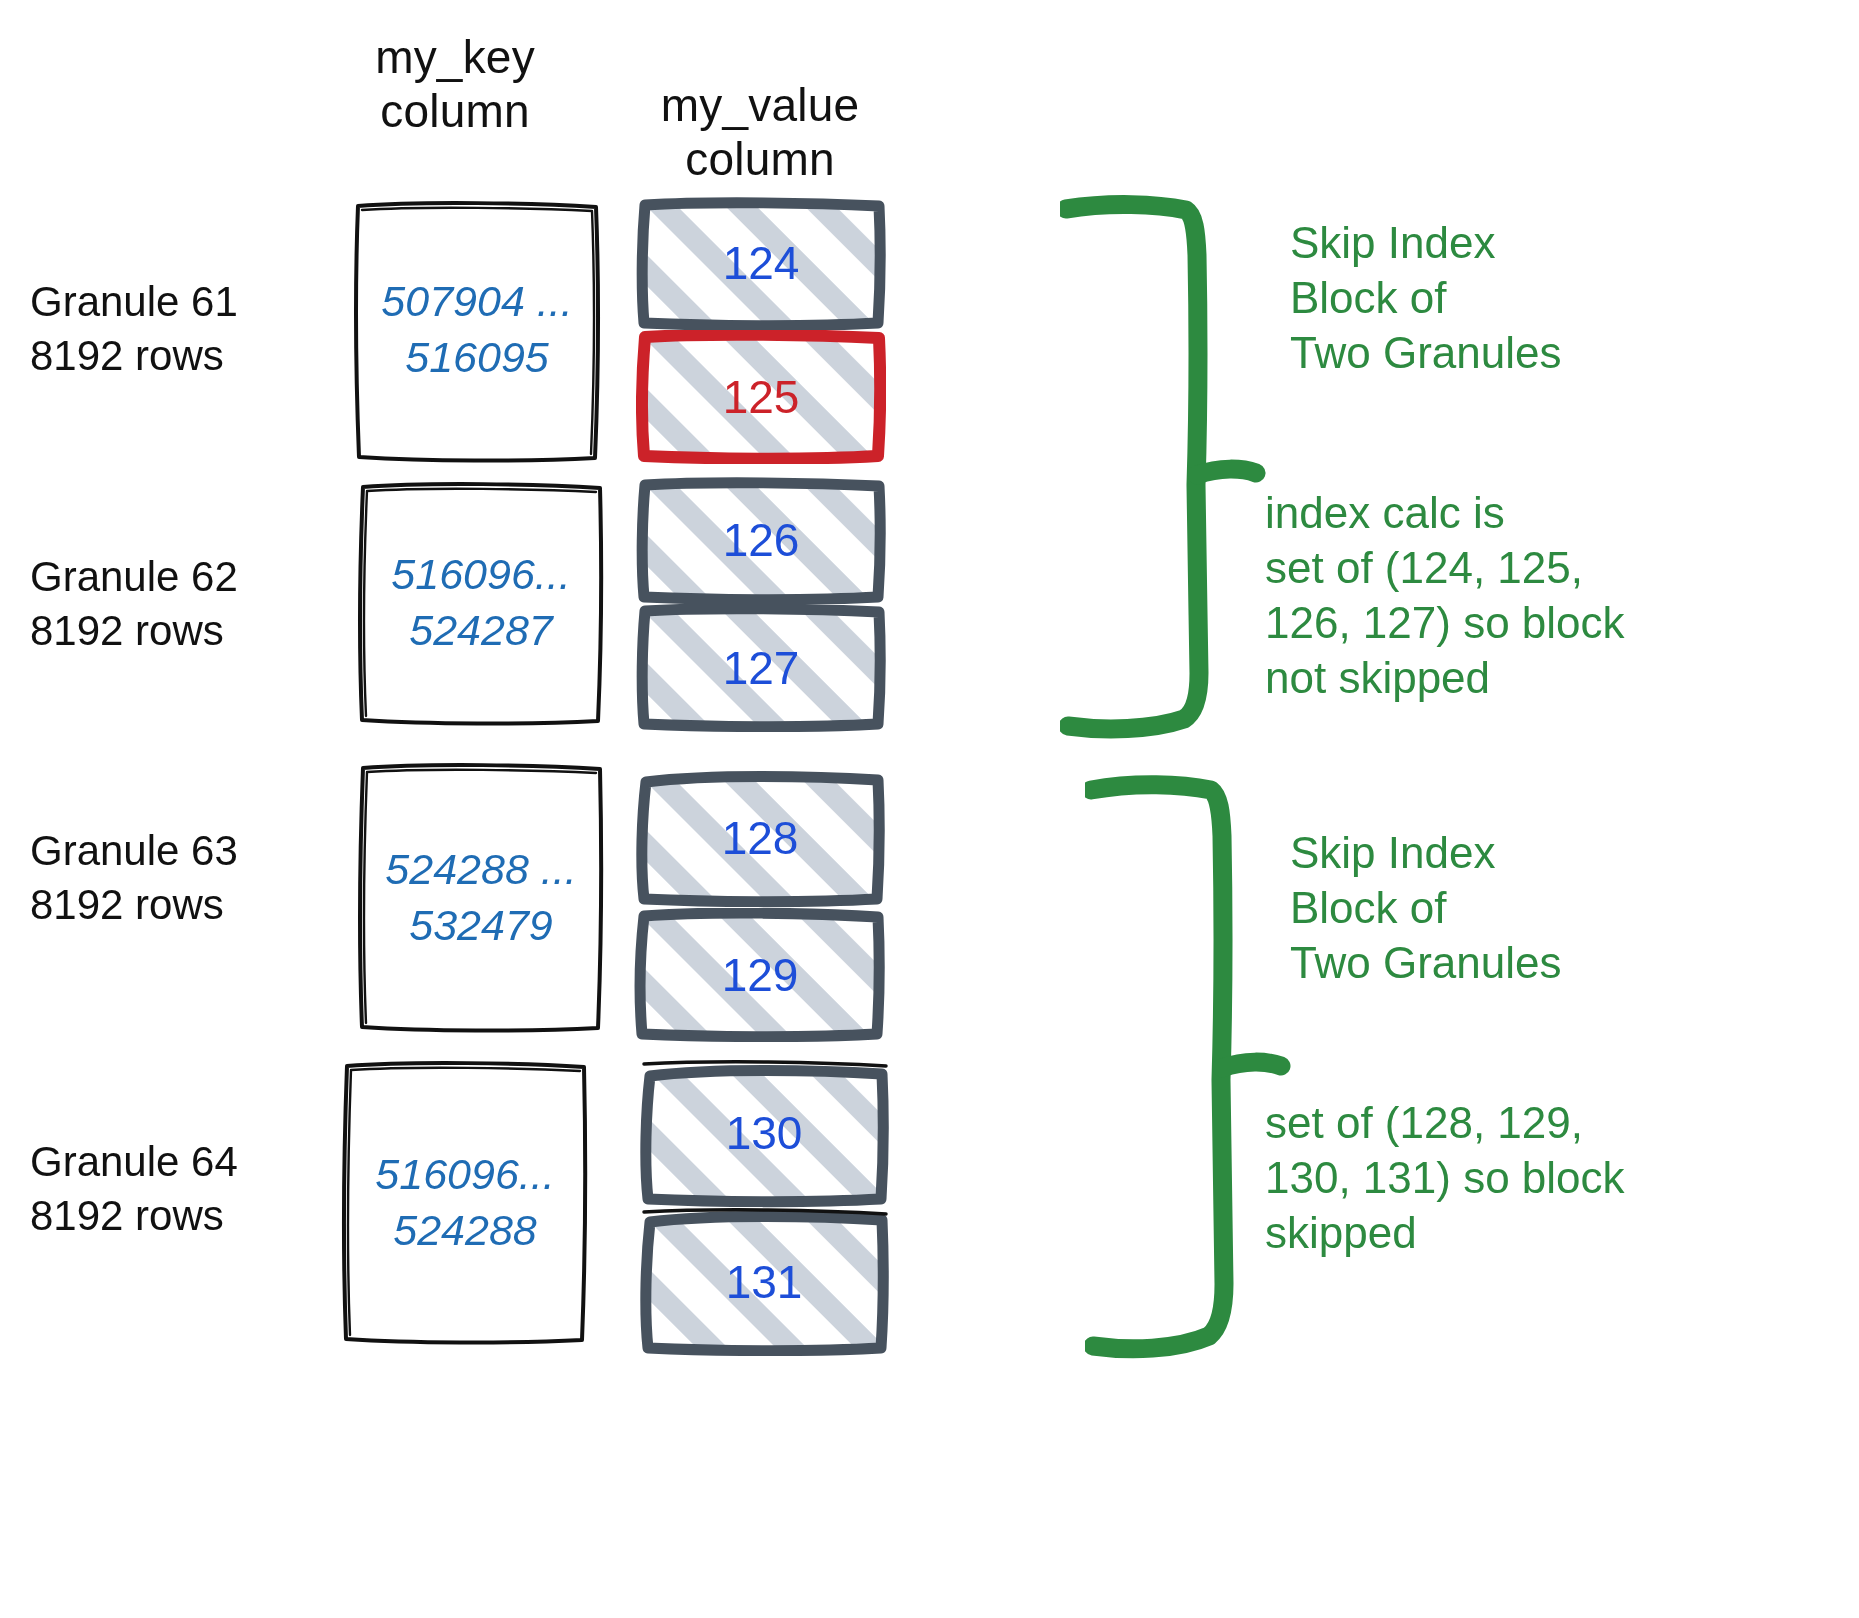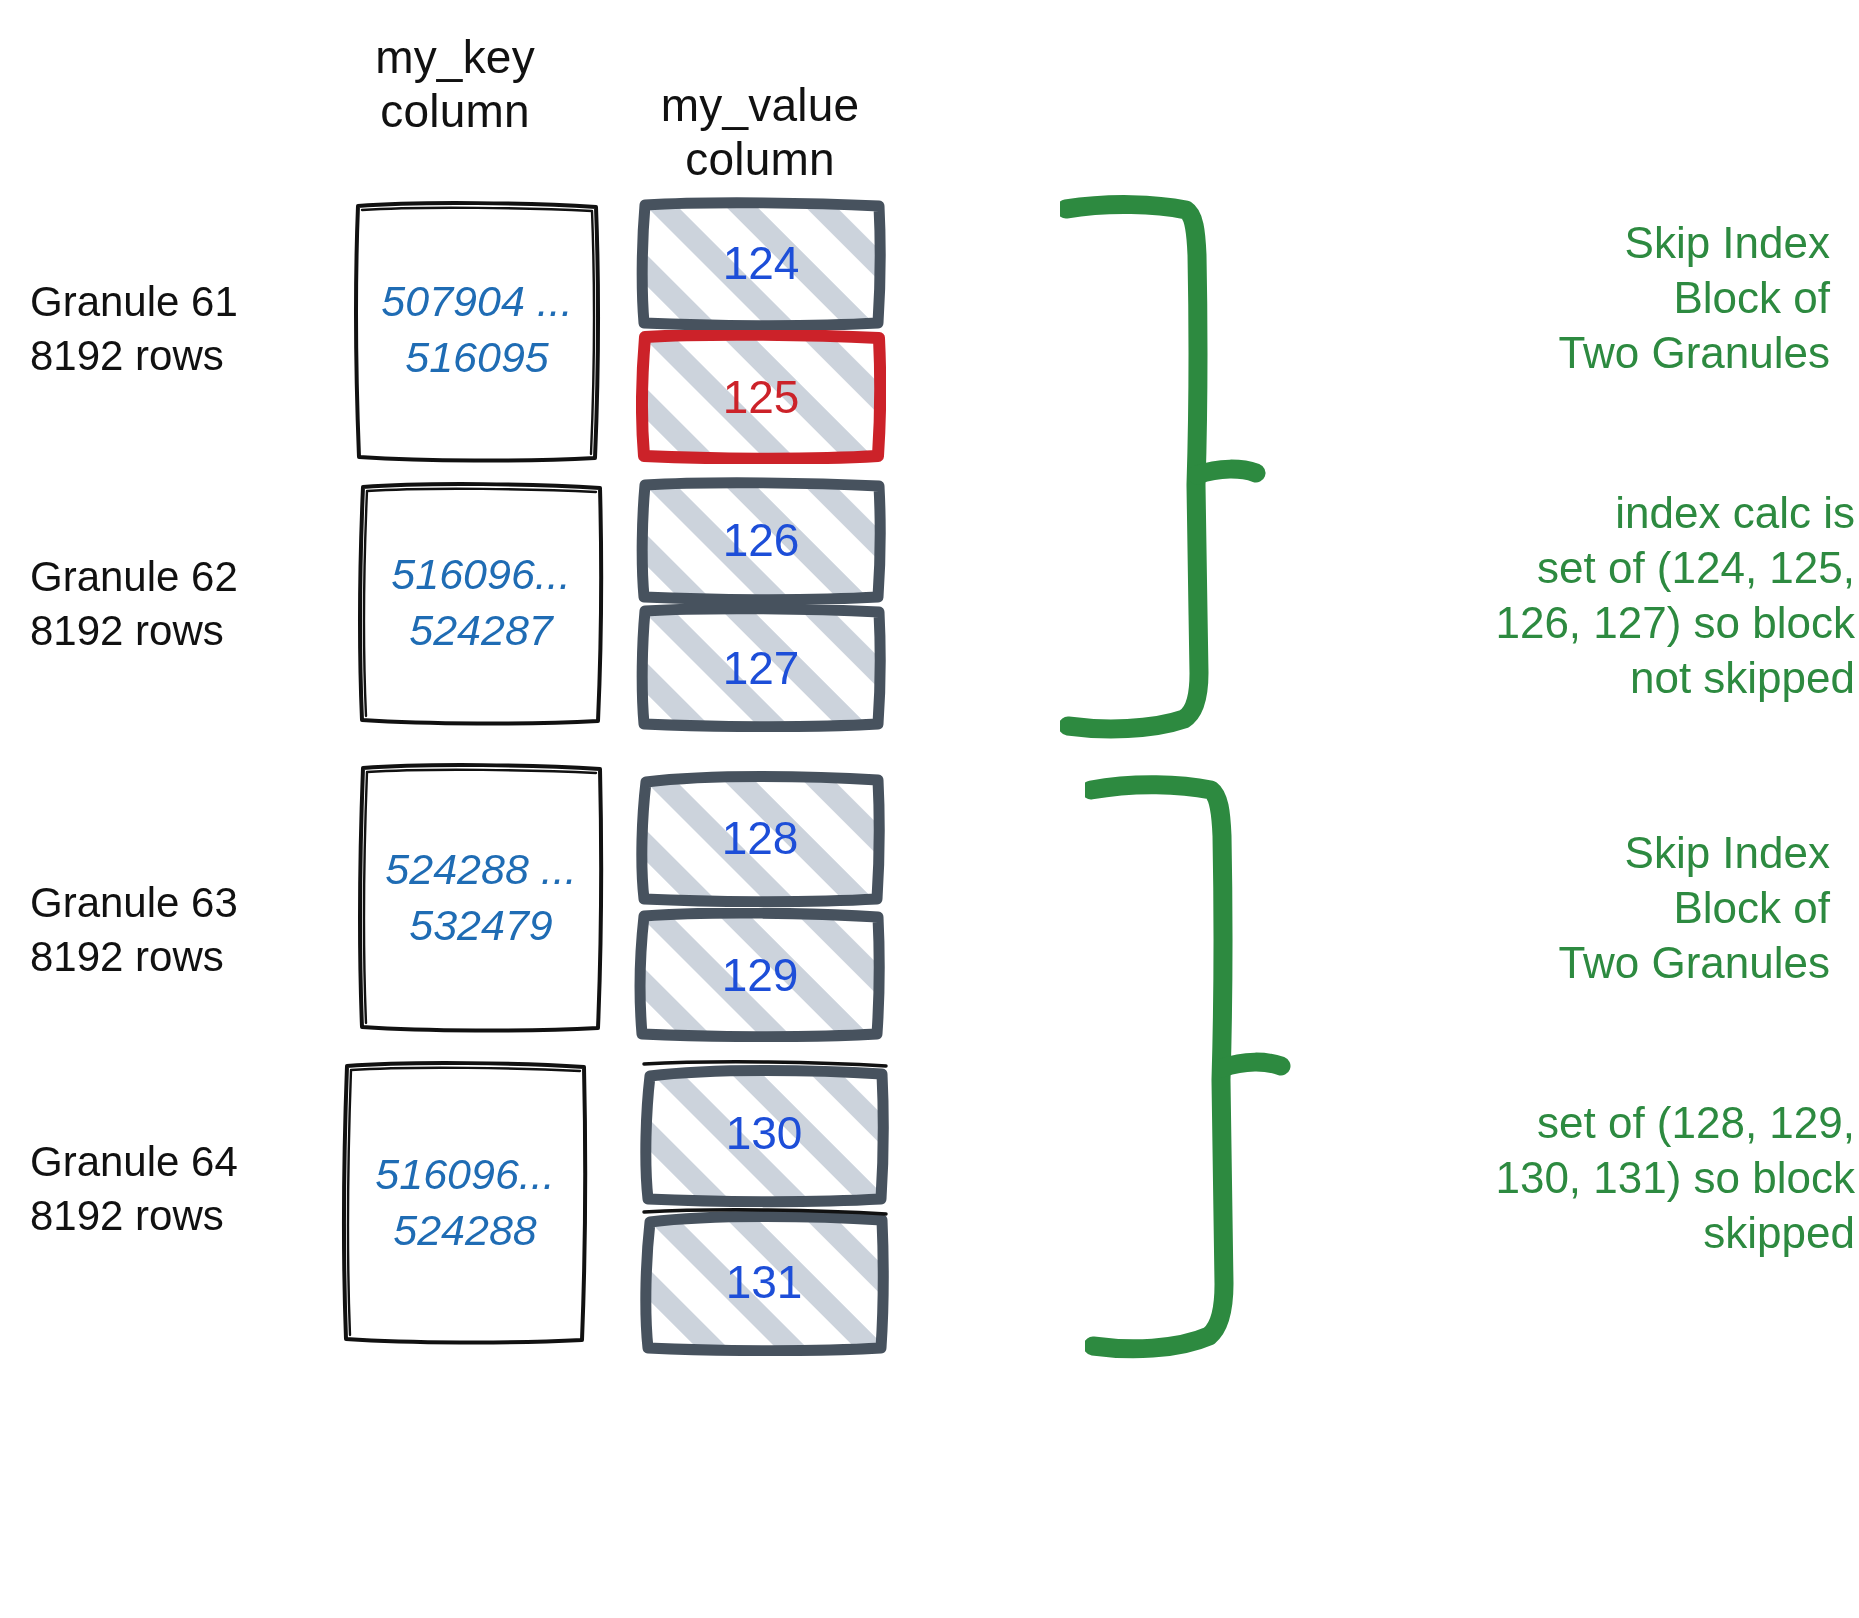--- a/index.html
+++ b/index.html
@@ -37,21 +37,21 @@
   .val-box{position:absolute;}
   .val-box .sk{position:absolute;inset:0;}
   .val-text{
     position:absolute;left:0;right:0;top:50%;transform:translateY(-50%);
     text-align:center;font-size:46px;color:#1d4ed8;
   }
   .val-box.highlight .val-text{color:#cc2229;}
 
   
   .note{
-    position:absolute;text-align:right;color:#2d8a40;
+    position:absolute;text-align:left;color:#2d8a40;
     font-size:44px;line-height:1.25;white-space:pre-line;
   }
   .brace{position:absolute;}
 </style>
 </head>
 <body>
 
 <div class="stage">
 
   <svg width="0" height="0" style="position:absolute">
@@ -117,21 +117,21 @@
   </div>
 
   <div class="val-box" style="left:636px;top:604px;width:250px;height:128px">
     <svg class="sk" viewBox="0 0 250 128" preserveAspectRatio="none">
       <rect x="10" y="6" width="232" height="116" fill="url(#hatch)"></rect>
       <path d="M9,7 C75,3 180,5 243,8 M243,8 C245,48 244,92 242,120 M242,120 C172,124 74,123 8,120 M8,120 C5,86 6,40 9,7" fill="none" stroke="#47525e" stroke-width="11" stroke-linecap="round" stroke-linejoin="round"></path>
     </svg>
     <div class="val-text">127</div>
   </div>
 
-  <div class="granule-label" style="top:876px">Granule 63
+  <div class="granule-label" style="top:824px">Granule 63
 8192 rows</div>
 
   <div class="key-box" style="left:356px;top:760px;width:250px;height:276px">
     <svg class="sk" viewBox="0 0 250 276" preserveAspectRatio="none">
       <path d="M7,8 C72,3 182,5 244,9 M244,9 C246,94 245,194 242,268 M242,268 C168,272 68,271 6,267 M6,267 C3,190 4,88 7,8" fill="#fff" stroke="#111" stroke-width="4" stroke-linecap="round" stroke-linejoin="round"></path>
       <path d="M11,12 C74,8 180,10 240,13 M11,12 C8,90 7,190 10,263" fill="none" stroke="#111" stroke-width="2.4" stroke-linecap="round"></path>
     </svg>
     <div class="key-text">524288 ...
 532479</div>
   </div>

